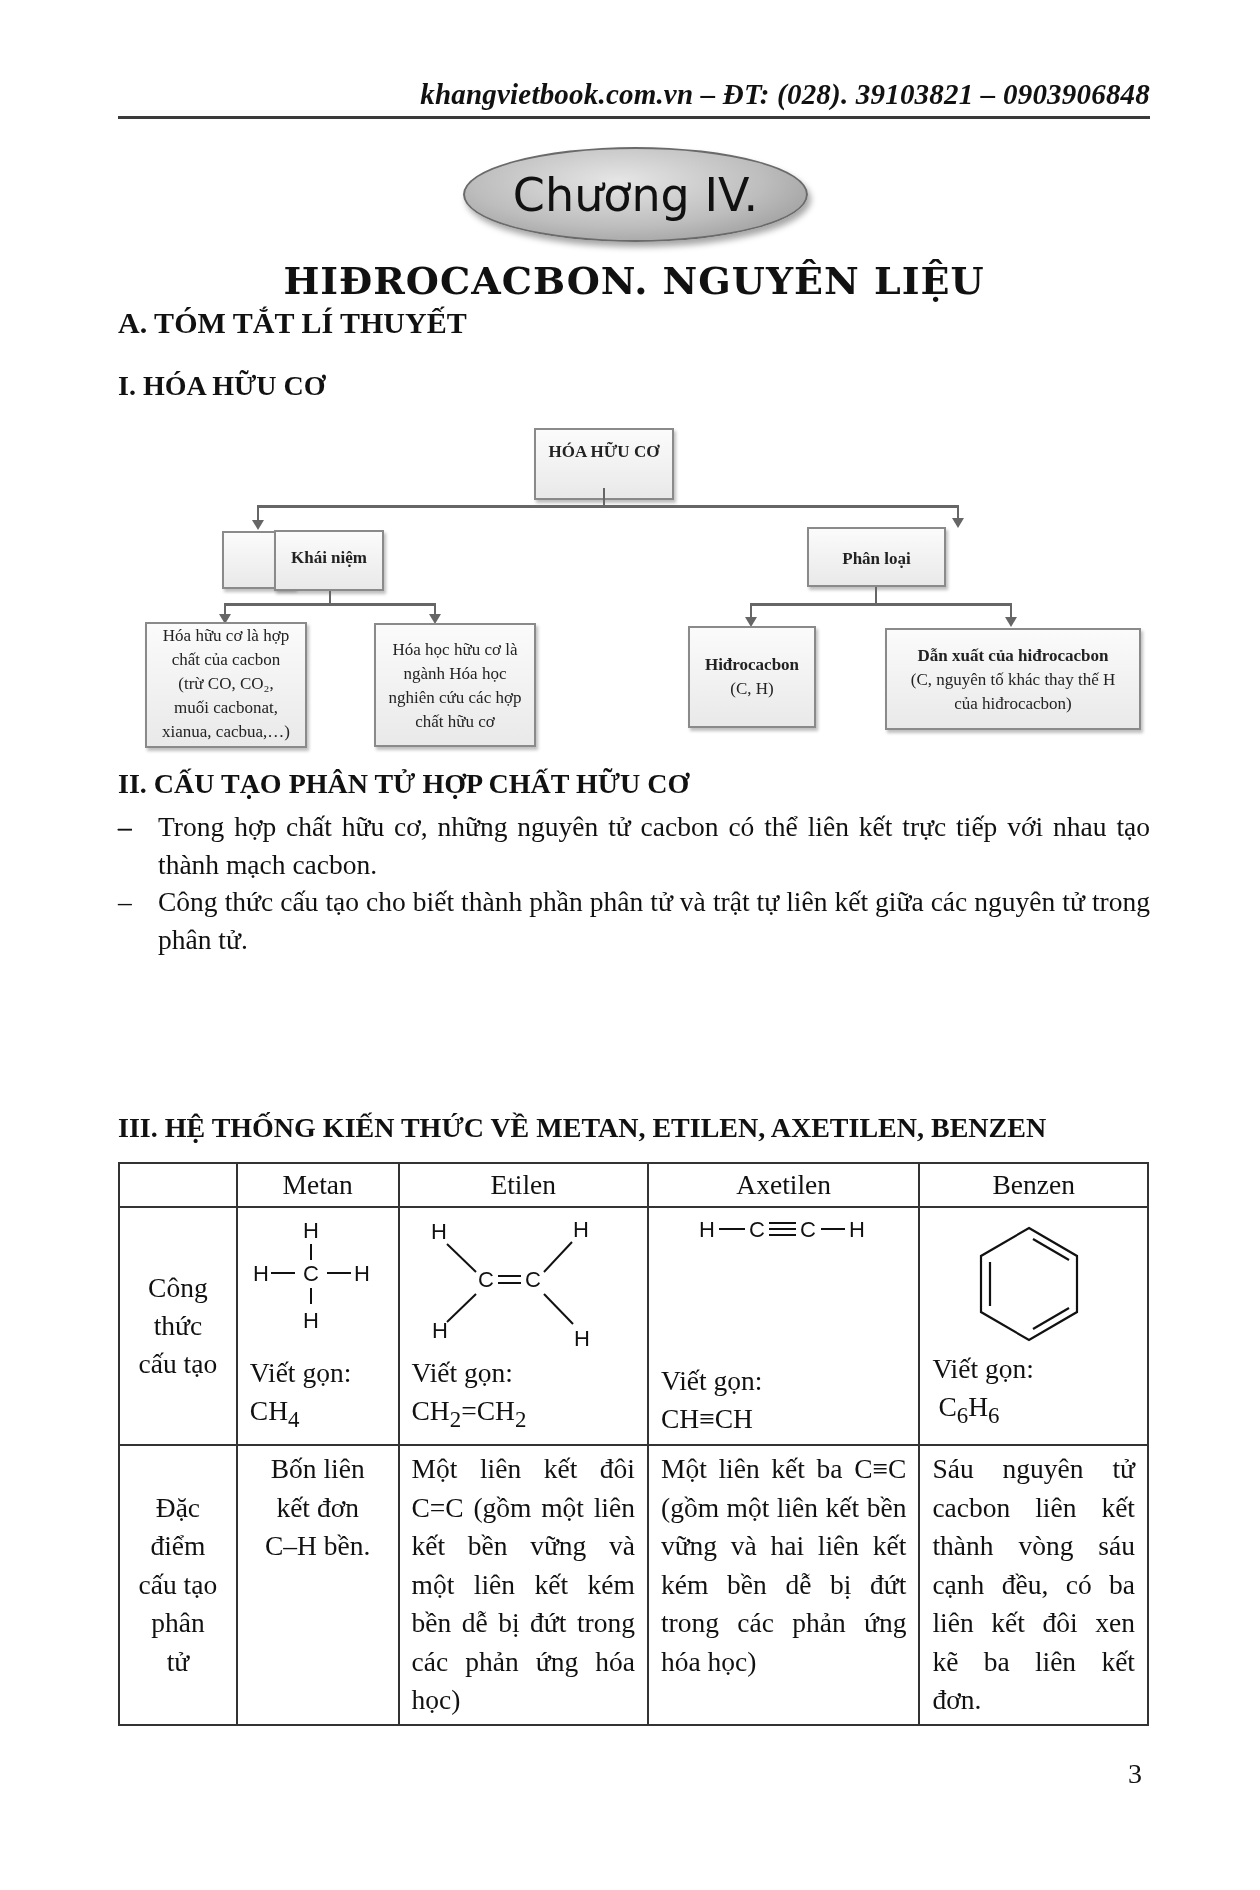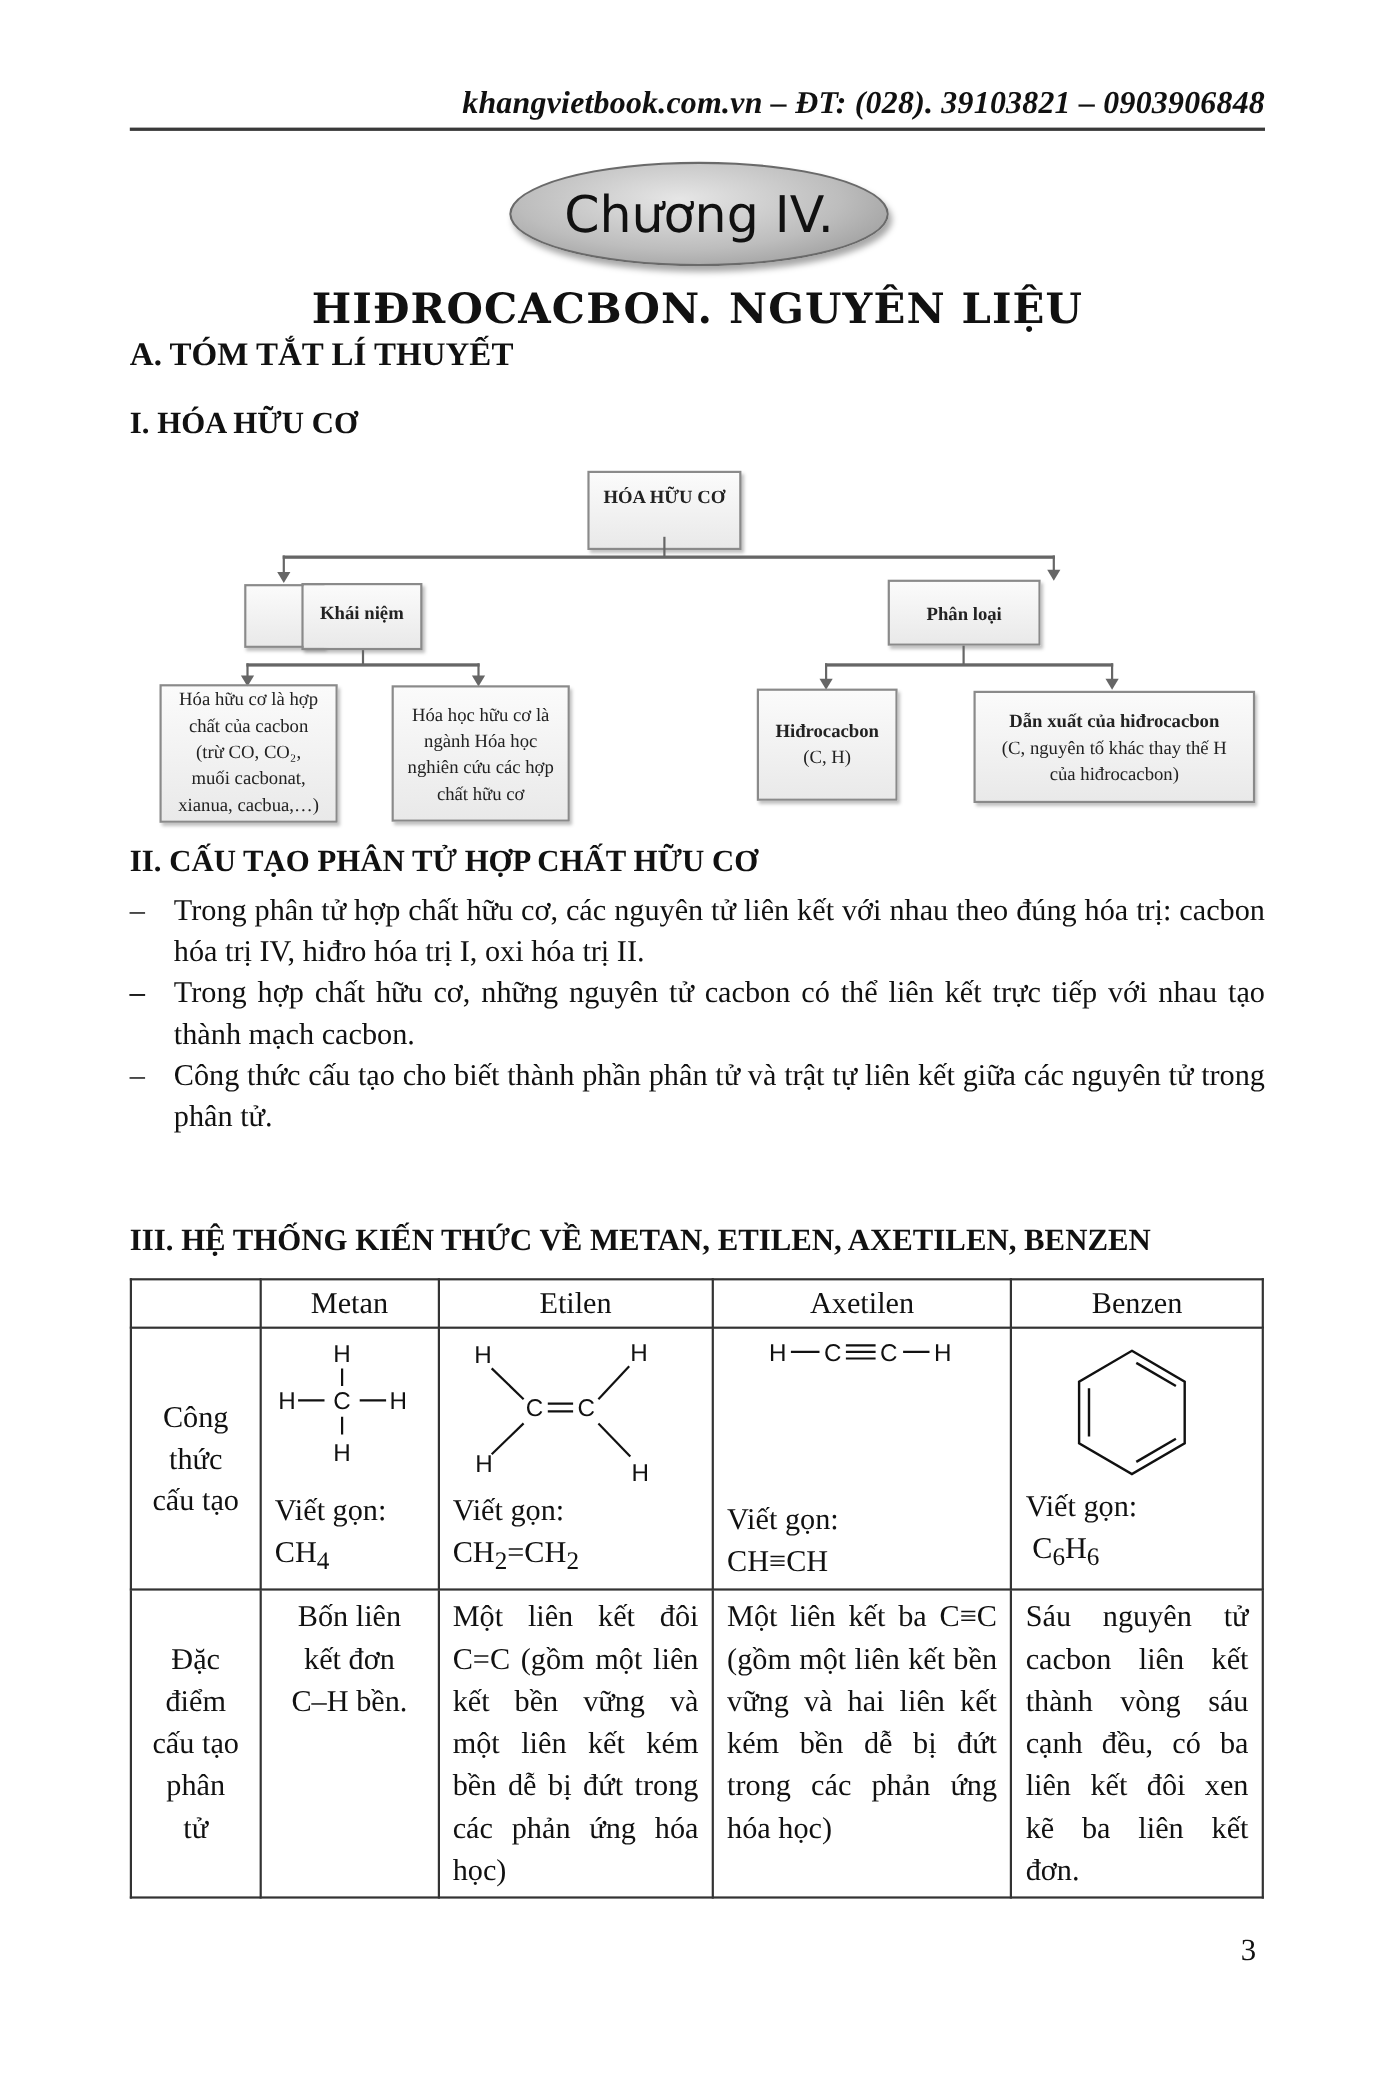--- a/index.html
+++ b/index.html
@@ -100,40 +100,40 @@
   <div class="dg-line" style="left:1010px;top:603px;width:2px;height:16px;"></div>
   <div class="dg-arrow" style="left:1005px;top:617px;"></div>
 
   <div class="dg-box" style="left:145px;top:622px;width:162px;height:126px;padding-top:0;">
     <div>Hóa hữu cơ là hợp</div>
     <div>chất của cacbon</div>
     <div>(trừ CO, CO₂,</div>
     <div>muối cacbonat,</div>
     <div>xianua, cacbua,…)</div>
   </div>
-  <div class="dg-box" style="left:356px;top:623px;width:162px;height:124px;padding-top:13px;">
+  <div class="dg-box" style="left:374px;top:623px;width:162px;height:124px;padding-top:13px;">
     <div>Hóa học hữu cơ là</div>
     <div>ngành Hóa học</div>
     <div>nghiên cứu các hợp</div>
     <div>chất hữu cơ</div>
   </div>
   <div class="dg-box" style="left:688px;top:626px;width:128px;height:102px;padding-top:25px;">
     <b>Hiđrocacbon</b>
     <div>(C, H)</div>
   </div>
   <div class="dg-box" style="left:885px;top:628px;width:256px;height:102px;padding-top:14px;">
     <b>Dẫn xuất của hiđrocacbon</b>
     <div>(C, nguyên tố khác thay thế H</div>
     <div>của hiđrocacbon)</div>
   </div>
 </div>
 
 <div class="h-sub" style="top:768px;">II. CẤU TẠO PHÂN TỬ HỢP CHẤT HỮU CƠ</div>
 <div class="bullets">
-  <div class="bullet"><span class="dash">–</span><span>Trong phân tử hợp chất hữu cơ, các nguyên tử liên kết với nhau theo đúng hóa trị: cacbon hóa trị IV, hiđro hóa trị I, oxi hóa trị II.</span></div>
+  <div class="bullet"><span class="dash">–</span></div>
   <div class="bullet"><span class="dash">–</span></div>
   <div class="bullet"><span class="dash">–</span><span>Trong hợp chất hữu cơ, những nguyên tử cacbon có thể liên kết trực tiếp với nhau tạo thành mạch cacbon.</span></div>
   <div class="bullet"><span class="dash">–</span><span>Công thức cấu tạo cho biết thành phần phân tử và trật tự liên kết giữa các nguyên tử trong phân tử.</span></div>
 </div>
 
 <div class="h-sub" style="top:1112px;">III. HỆ THỐNG KIẾN THỨC VỀ METAN, ETILEN, AXETILEN, BENZEN</div>
 
 <table class="cmp">
   <colgroup>
     <col style="width:118px">

